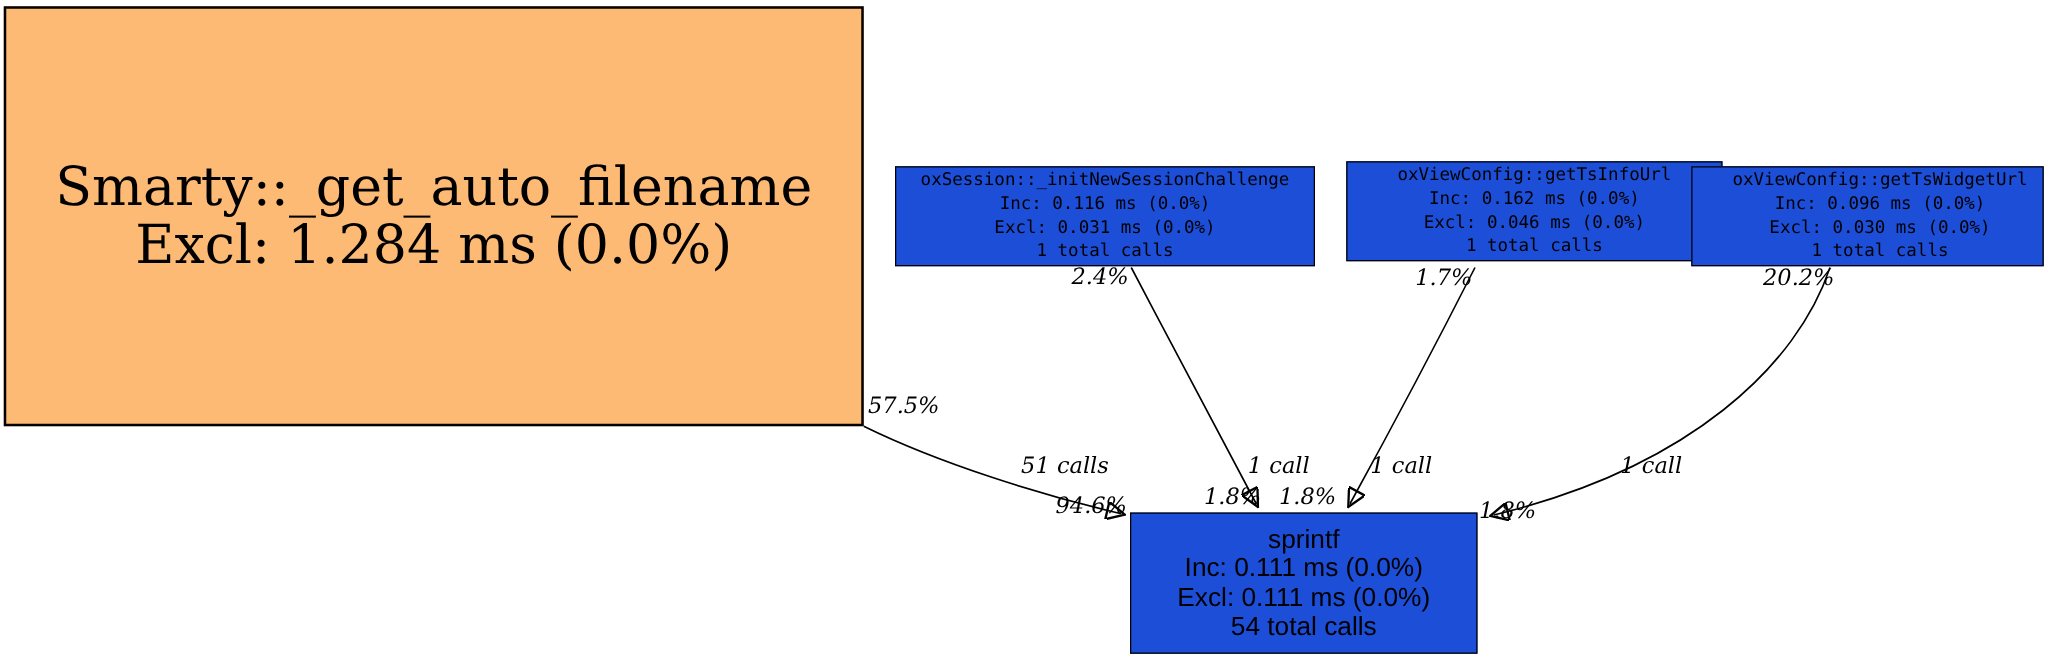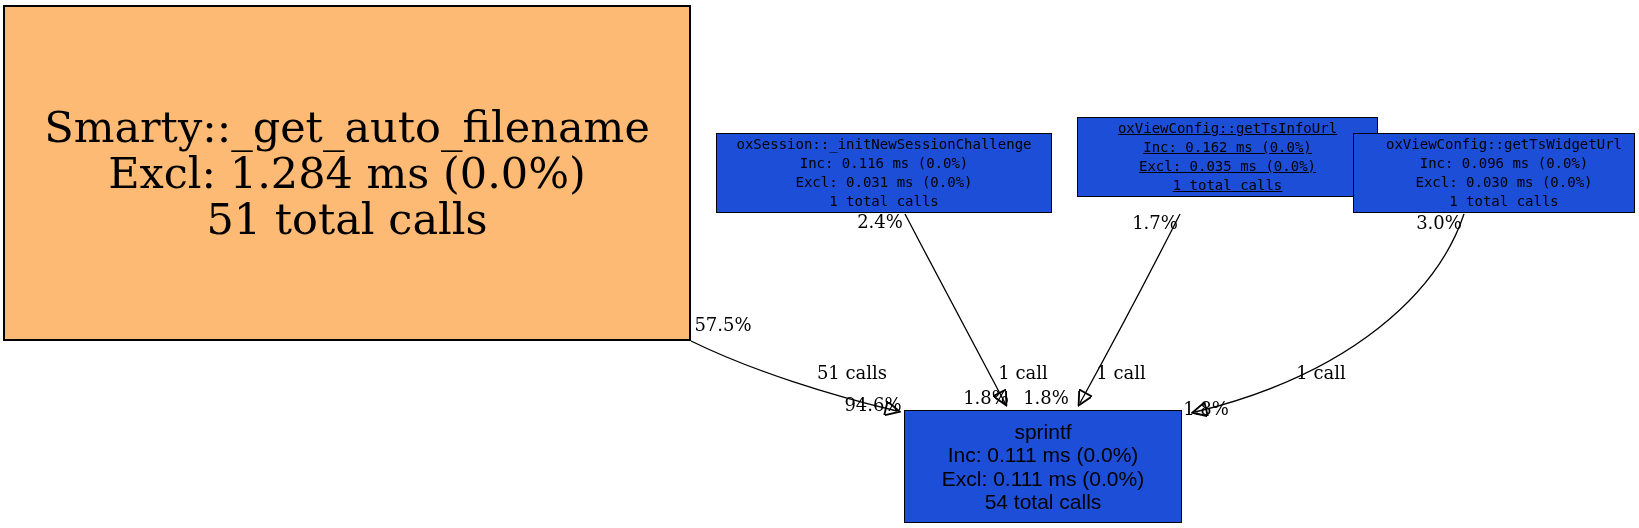--- a/index.html
+++ b/index.html
@@ -64,29 +64,30 @@
     line-height: 23.5px;
     font-family: Liberation Sans, sans-serif;
   }
   .node-small {
     height: 80px;
     font-size: 14px;
     line-height: 19px;
     font-family: "DejaVu Sans Mono", monospace;
   }
   #node-oxsession { left: 716px; top: 133px; width: 336px; }
-  #node-gettsinfourl { left: 1077px; top: 117px; width: 301px; text-decoration: underline; }
+  #node-gettsinfourl { left: 1077px; top: 129px; width: 301px; }
   #node-gettswidgeturl { left: 1353px; top: 133px; width: 282px; padding-left: 20px; }
   .edge-label {
     position: absolute;
     transform: translate(-50%, -50%);
     font-size: 18px;
     line-height: 18px;
     white-space: nowrap;
     font-family: "DejaVu Serif", serif;
+    font-style: italic;
   }
 </style>
 </head>
 <body>
 
 <div id="canvas">
 
   <svg id="edge-layer" viewBox="0 0 1639 528" xmlns="http://www.w3.org/2000/svg">
     <defs>
       <marker id="arrow" viewBox="0 0 10 10" refX="8" refY="5" markerWidth="13" markerHeight="11" orient="auto">
@@ -95,34 +96,33 @@
     </defs>
     <path d="M 691 341 C 752 371 833 396 897 411" marker-end="url(#arrow)"></path>
     <path d="M 905 214 C 940 281 978 352 1005 403" marker-end="url(#arrow)"></path>
     <path d="M 1180 214 C 1146 281 1108 352 1080 403" marker-end="url(#arrow)"></path>
     <path d="M 1464 214 C 1438 292 1352 374 1195 412" marker-end="url(#arrow)"></path>
   </svg>
 
   <div class="node node-hot">
     <span>Smarty::_get_auto_filename</span>
     <span>Excl: 1.284 ms (0.0%)</span>
-    <span>51 total calls</span>
   </div>
 
   <div id="node-oxsession" class="node node-small">
     <span>oxSession::_initNewSessionChallenge</span>
     <span>Inc: 0.116 ms (0.0%)</span>
     <span>Excl: 0.031 ms (0.0%)</span>
     <span>1 total calls</span>
   </div>
 
   <div id="node-gettsinfourl" class="node node-small">
     <span>oxViewConfig::getTsInfoUrl</span>
     <span>Inc: 0.162 ms (0.0%)</span>
-    <span>Excl: 0.035 ms (0.0%)</span>
+    <span>Excl: 0.046 ms (0.0%)</span>
     <span>1 total calls</span>
   </div>
 
   <div id="node-gettswidgeturl" class="node node-small">
     <span>oxViewConfig::getTsWidgetUrl</span>
     <span>Inc: 0.096 ms (0.0%)</span>
     <span>Excl: 0.030 ms (0.0%)</span>
     <span>1 total calls</span>
   </div>
 
@@ -138,17 +138,17 @@
   <div class="edge-label" style="left:873px; top:405px;">94.6%</div>
 
   <div class="edge-label" style="left:880px; top:222px;">2.4%</div>
   <div class="edge-label" style="left:1023px; top:373px;">1 call</div>
   <div class="edge-label" style="left:986px; top:398px;">1.8%</div>
 
   <div class="edge-label" style="left:1155px; top:223px;">1.7%</div>
   <div class="edge-label" style="left:1121px; top:373px;">1 call</div>
   <div class="edge-label" style="left:1046px; top:398px;">1.8%</div>
 
-  <div class="edge-label" style="left:1439px; top:223px;">3.0%</div>
+  <div class="edge-label" style="left:1439px; top:223px;">20.2%</div>
   <div class="edge-label" style="left:1321px; top:373px;">1 call</div>
   <div class="edge-label" style="left:1206px; top:409px;">1.8%</div>
 
 </div>
 
 </body></html>

